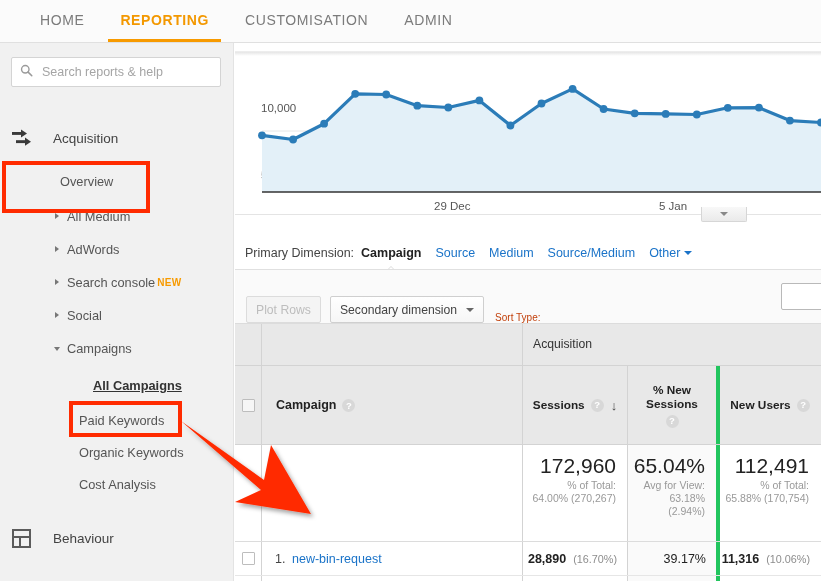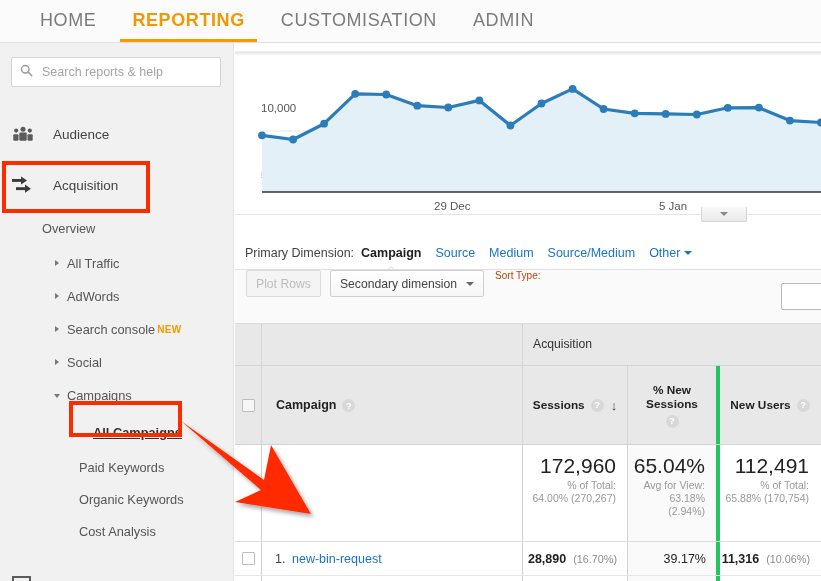--- a/index.html
+++ b/index.html
@@ -14,21 +14,21 @@
   #app { position: relative; width: 821px; height: 581px; overflow: hidden; background:#fff; }
 
   
   .topnav {
     position: absolute; left:0; top:0; width:821px; height:43px;
     background:#fbfbfb; border-bottom:1px solid #e0e0e0;
     display:flex; align-items:flex-start; padding-left:22px;
   }
   .topnav-tab {
     height:42px; line-height:40px; padding:0 18px;
-    font-size:18px; letter-spacing:.6px; color:#7b7b7b;
+    font-size:14px; letter-spacing:.6px; color:#7b7b7b;
     font-weight:400; cursor:pointer; position:relative; white-space:nowrap;text-align:center;
   }
   .topnav-tab.active { color:#f39800; font-weight:700; }
   .topnav-tab.active::after {
     content:""; position:absolute; left:6px; right:6px; bottom:0; height:3px; background:#f79a00;
   }
 
   
   .sidebar {
     position:absolute; left:0; top:43px; width:234px; height:538px;
@@ -94,21 +94,21 @@
   .primdim .sel::after{
     content:""; position:absolute; left:50%; margin-left:-5px; bottom:-12px;
     width:0;height:0;border-left:5px solid transparent;border-right:5px solid transparent;border-bottom:5px solid #fff;
     filter:drop-shadow(0 -1px 0 #dcdcdc);
   }
   .primdim a { color:#1a73c8; margin-right:14px; text-decoration:none; cursor:pointer; }
   .primdim .other { color:#1a73c8; cursor:pointer; display:inline-flex; align-items:center; }
   .primdim .other .dc { margin-left:4px; width:0;height:0;border-left:4px solid transparent;border-right:4px solid transparent;border-top:4px solid #1a73c8; }
 
   
-  .controls { height:54px; border-top:1px solid #e0e0e0; background:#fafafa; display:flex; align-items:flex-start; padding-left:11px; position:relative; }
+  .controls { height:54px; border-top:1px solid #e0e0e0; background:#fafafa; display:flex; align-items:flex-end; padding-left:11px; position:relative; }
   .btn {
     height:27px; border:1px solid #cfcfcf; border-radius:2px; background:linear-gradient(to bottom,#fff,#f6f6f6);
     display:inline-flex; align-items:center; padding:0 9px; font-size:12.2px; color:#444; cursor:pointer; white-space:nowrap;
   }
   .btn.disabled { color:#bdbdbd; background:#f4f4f4; border-color:#dcdcdc; }
   .btn .dc { margin-left:9px; width:0;height:0;border-left:4px solid transparent;border-right:4px solid transparent;border-top:4px solid #666; }
   .sorttype-lbl { font-size:10px; color:#c2410c; margin:0 7px 0 11px; }
   .tbl-search {
     position:absolute; right:-16px; top:13px; width:56px; height:27px;
     border:1px solid #b9b9b9; background:#fff; border-radius:2px;
@@ -176,55 +176,42 @@
             <circle cx="6.5" cy="6.5" r="4.6" fill="none" stroke="#9a9a9a" stroke-width="1.7"></circle>
             <line x1="10" y1="10" x2="14.5" y2="14.5" stroke="#9a9a9a" stroke-width="1.9" stroke-linecap="round"></line>
           </svg>
         </span>
         <input class="search-input" type="text" placeholder="Search reports &amp; help" style="">
       </div>
     </div>
 
     <div class="nav-top">
 
-      <div class="nav-primary" style="margin-top:13px;">
-        <span class="ico">
-          <svg width="22" height="16" viewBox="0 0 22 16">
-            <circle cx="11" cy="3.2" r="2.5" fill="#5b5b5b"></circle>
-            <circle cx="4.2" cy="4.6" r="2.1" fill="#5b5b5b"></circle>
-            <circle cx="17.8" cy="4.6" r="2.1" fill="#5b5b5b"></circle>
-            <rect x="7.3" y="6.6" width="7.4" height="8.2" rx="1" fill="#5b5b5b"></rect>
-            <rect x="1.3" y="8.2" width="5.2" height="6.6" rx="1" fill="#5b5b5b"></rect>
-            <rect x="15.5" y="8.2" width="5.2" height="6.6" rx="1" fill="#5b5b5b"></rect>
-          </svg>
-        </span>
-        <span class="lbl">Audience</span>
-      </div>
 
       <div class="nav-primary" style="height:40px;margin-top:14px;">
         <span class="ico">
           <svg width="24" height="20" viewBox="0 0 24 20">
             <g fill="#3a3a3a">
               <rect x="0" y="4.0" width="10" height="2.9"></rect>
               <path d="M9 1.4 L15 5.45 L9 9.5 Z"></path>
               <rect x="4" y="12.2" width="10" height="2.9"></rect>
               <path d="M13 9.6 L19 13.65 L13 17.7 Z"></path>
             </g>
           </svg>
         </span>
         <span class="lbl">Acquisition</span>
       </div>
 
-      <div class="nav-sub" style="padding-left:42px;margin-top:7px;">
+      <div class="nav-sub" style="padding-left:60px;margin-top:7px;">
         <span>Overview</span>
       </div>
 
       <div class="nav-sub with-caret" style="margin-top:3px;">
         <span class="caret"></span>
-        <span>All Traffic</span>
+        <span>All Medium</span>
       </div>
 
       <div class="nav-sub with-caret" style="margin-top:1px;">
         <span class="caret"></span>
         <span>AdWords</span>
       </div>
 
       <div class="nav-sub with-caret" style="margin-top:1px;">
         <span class="caret"></span>
         <span>Search console</span>

